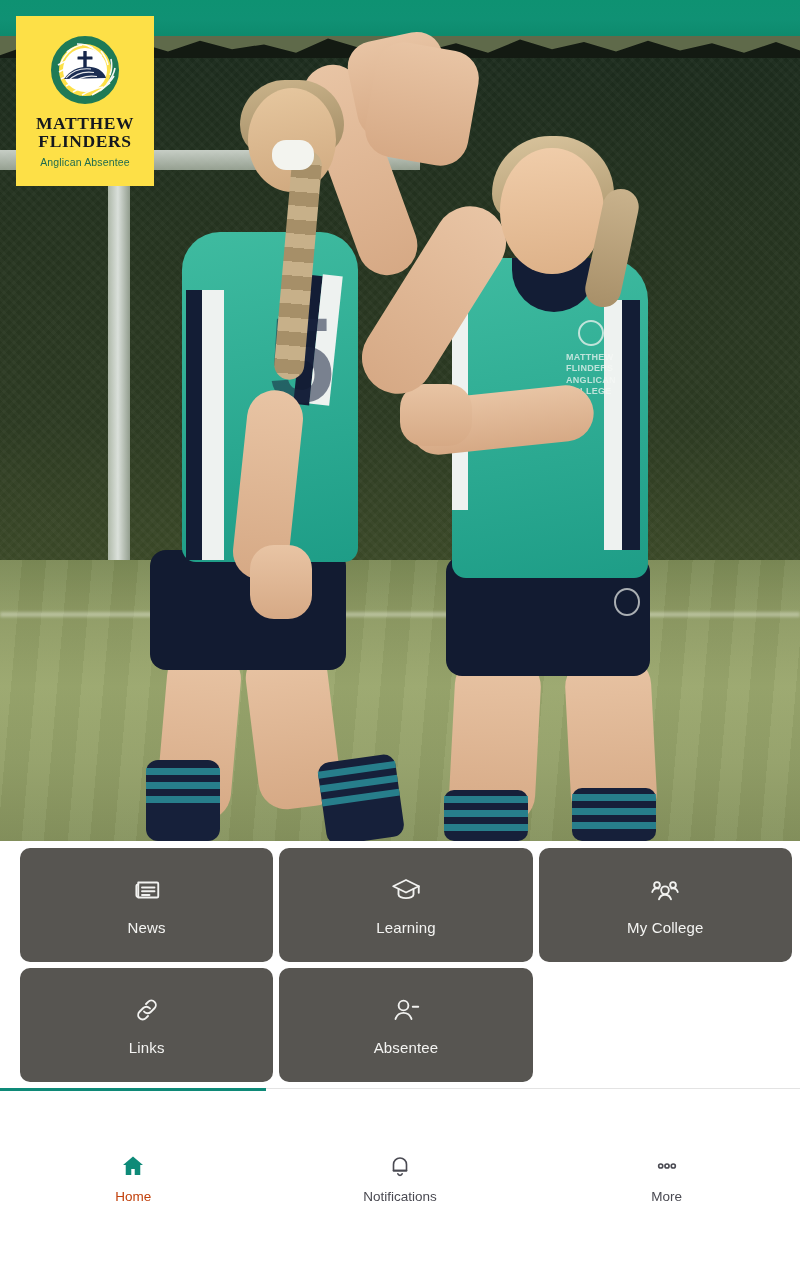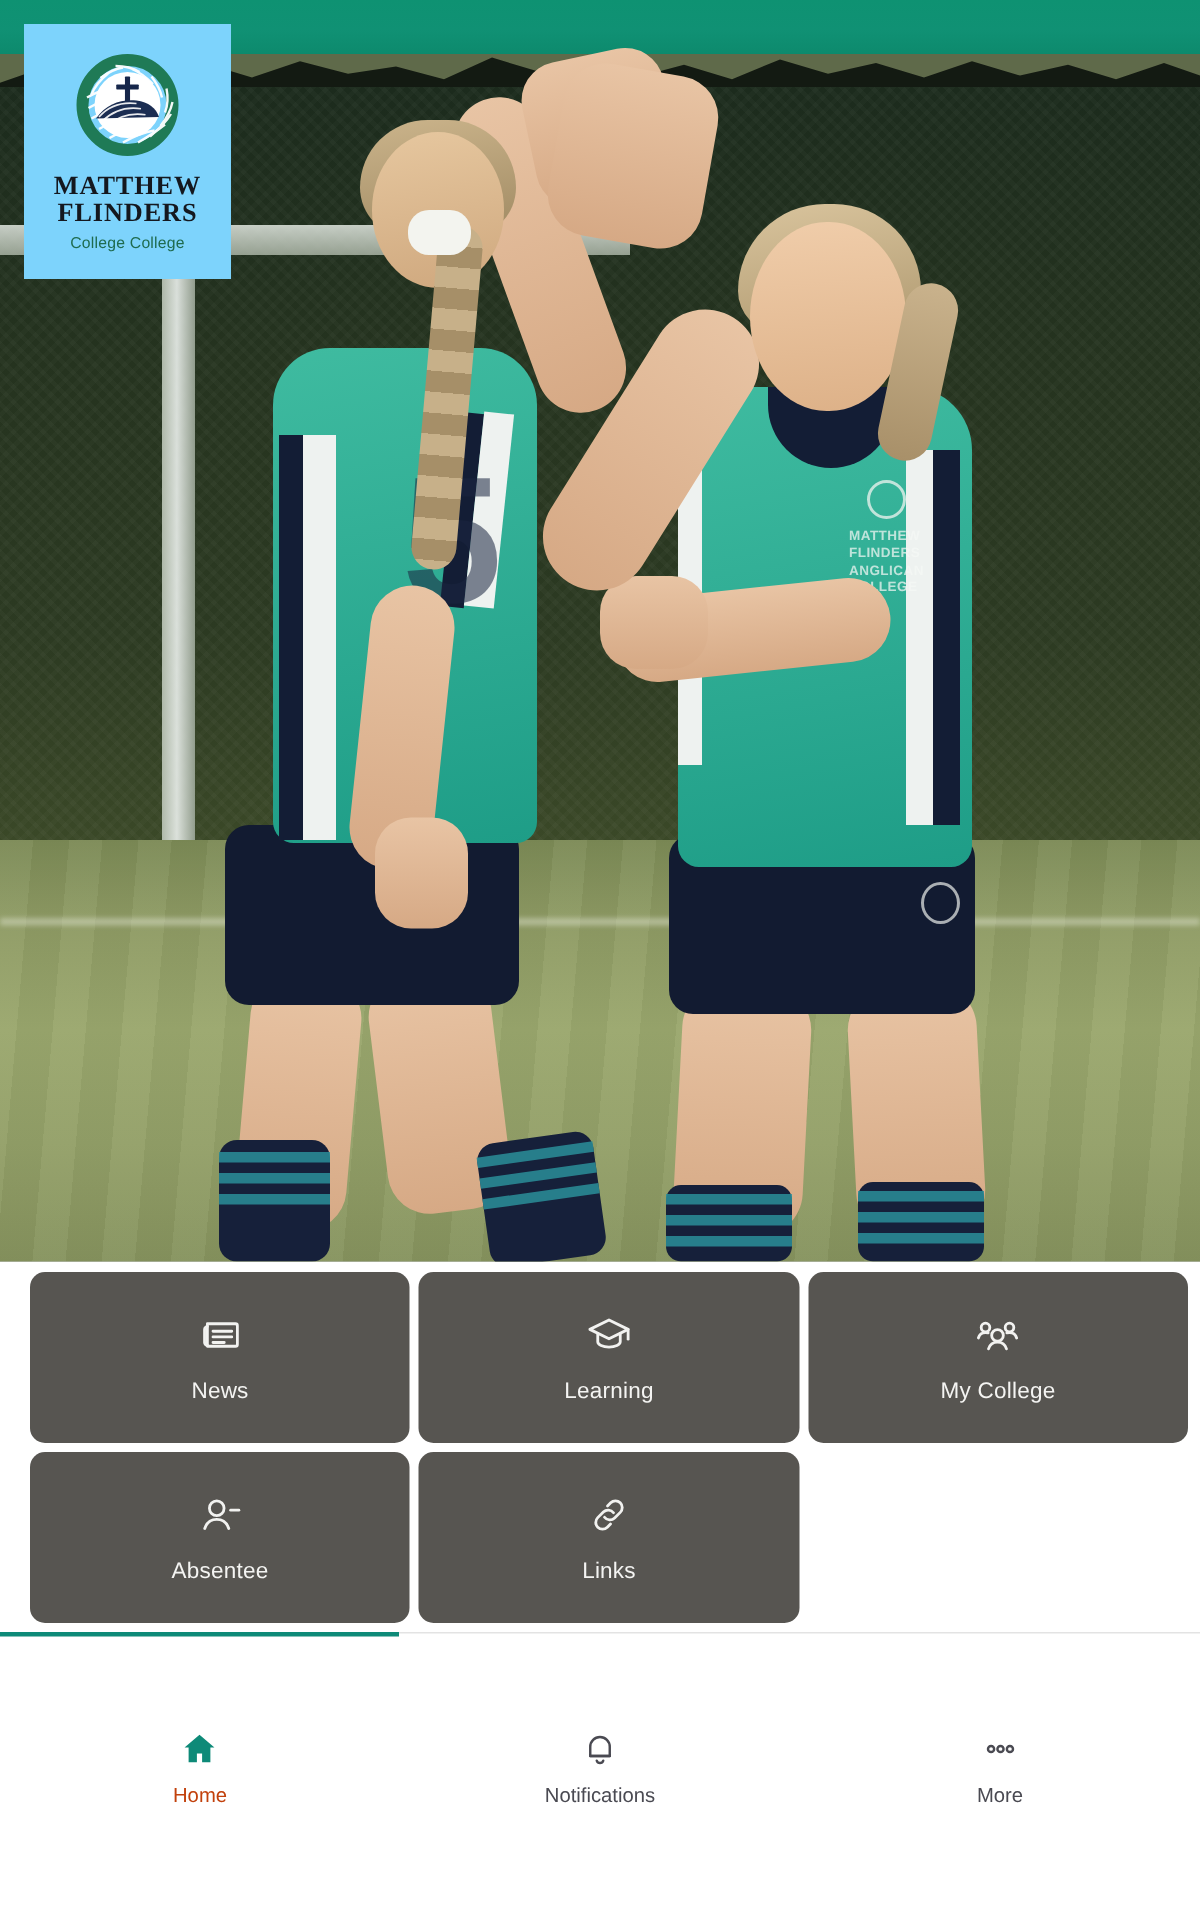--- a/index.html
+++ b/index.html
@@ -126,21 +126,21 @@
              font:700 9px/1.25 "Liberation Sans",sans-serif; letter-spacing:.3px; }
   .pB-legL { left:452px; top:656px; width:86px; height:168px; border-radius:30px; transform:rotate(3deg); }
   .pB-legR { left:568px; top:656px; width:86px; height:168px; border-radius:30px; transform:rotate(-3deg); }
   .pB-sockL{ left:444px; top:790px; width:84px; height:51px; border-radius:10px; background:#16203a; }
   .pB-sockR{ left:572px; top:788px; width:84px; height:53px; border-radius:10px; background:#16203a; }
   .sockstripe { position:absolute; height:7px; background:#2a8f9a; opacity:.85; }
 
   
   .logo-card {
     position:absolute; left:16px; top:16px; width:138px; height:170px;
-    background:#7dd3fc; z-index:30;
+    background:#fde047; z-index:30;
     display:flex; flex-direction:column; align-items:center; justify-content:flex-start;
     padding-top:18px;
   }
   .logo-mark { width:72px; height:72px; position:relative; }
   .logo-mark svg { display:block; }
   .logo-word1, .logo-word2 {
     color:#14181f; font-family:"Liberation Serif", serif;
     font-weight:700; letter-spacing:.6px; line-height:1.02;
   }
   .logo-word1 { font-size:17.5px; margin-top:9px; }
@@ -302,21 +302,21 @@
           <g stroke="#ffffff" stroke-width="1.1" fill="none" opacity=".9">
             <path d="M17,44 C24,36 33,34 42,35"></path>
             <path d="M19,47 C26,40 35,37 45,38.5"></path>
             <path d="M22,50 C29,44 38,41 48,42.5"></path>
             <path d="M27,52.5 C34,47 42,45 52,46"></path>
           </g>
         </svg>
       </div>
       <div class="logo-word1">MATTHEW</div>
       <div class="logo-word2">FLINDERS</div>
-      <div class="logo-sub">College College</div>
+      <div class="logo-sub">Anglican Absentee</div>
     </div>
   </div>
 
   <div class="grid">
 
     <div class="tile">
       <span class="tile-icon">
         <svg viewBox="0 0 24 24" width="30" height="30" fill="none" stroke="currentColor" stroke-width="1.5" stroke-linecap="round" stroke-linejoin="round">
           <path d="M5 6h15a1 1 0 0 1 1 1v10a1 1 0 0 1-1 1H5z"></path>
           <path d="M5 7.5a1.5 1.5 0 0 0-1.5 1.5v7a1.5 1.5 0 0 0 1.5 1.5"></path>
@@ -349,36 +349,36 @@
           <path d="M22.2 13.6c-.5-1.8-2-2.9-3.8-2.9-.5 0-1 .1-1.4.2"></path>
         </svg>
       </span>
       <span class="tile-label">My College</span>
     </div>
 
 
     <div class="tile">
       <span class="tile-icon">
         <svg viewBox="0 0 24 24" width="30" height="30" fill="none" stroke="currentColor" stroke-width="1.5" stroke-linecap="round" stroke-linejoin="round">
+          <path d="M9.6 13.2a3.6 3.6 0 0 0 5.4.4l3-3a3.6 3.6 0 0 0-5.1-5.1l-1.7 1.7"></path>
+          <path d="M14.4 10.8a3.6 3.6 0 0 0-5.4-.4l-3 3a3.6 3.6 0 0 0 5.1 5.1l1.7-1.7"></path>
+        </svg>
+      </span>
+      <span class="tile-label">Links</span>
+    </div>
+
+    <div class="tile">
+      <span class="tile-icon">
+        <svg viewBox="0 0 24 24" width="30" height="30" fill="none" stroke="currentColor" stroke-width="1.5" stroke-linecap="round" stroke-linejoin="round">
           <circle cx="10" cy="8.4" r="3.9"></circle>
           <path d="M3.6 19.2c1-3.1 3.5-4.9 6.4-4.9s5.4 1.8 6.4 4.9"></path>
           <path d="M17.4 9.4h4.4"></path>
         </svg>
       </span>
       <span class="tile-label">Absentee</span>
-    </div>
-
-    <div class="tile">
-      <span class="tile-icon">
-        <svg viewBox="0 0 24 24" width="30" height="30" fill="none" stroke="currentColor" stroke-width="1.5" stroke-linecap="round" stroke-linejoin="round">
-          <path d="M9.6 13.2a3.6 3.6 0 0 0 5.4.4l3-3a3.6 3.6 0 0 0-5.1-5.1l-1.7 1.7"></path>
-          <path d="M14.4 10.8a3.6 3.6 0 0 0-5.4-.4l-3 3a3.6 3.6 0 0 0 5.1 5.1l1.7-1.7"></path>
-        </svg>
-      </span>
-      <span class="tile-label">Links</span>
     </div>
 
 
 
   </div>
 
   <div class="bottomnav">
     <div class="nav-indicator"></div>
 
     <div class="navitem active">

